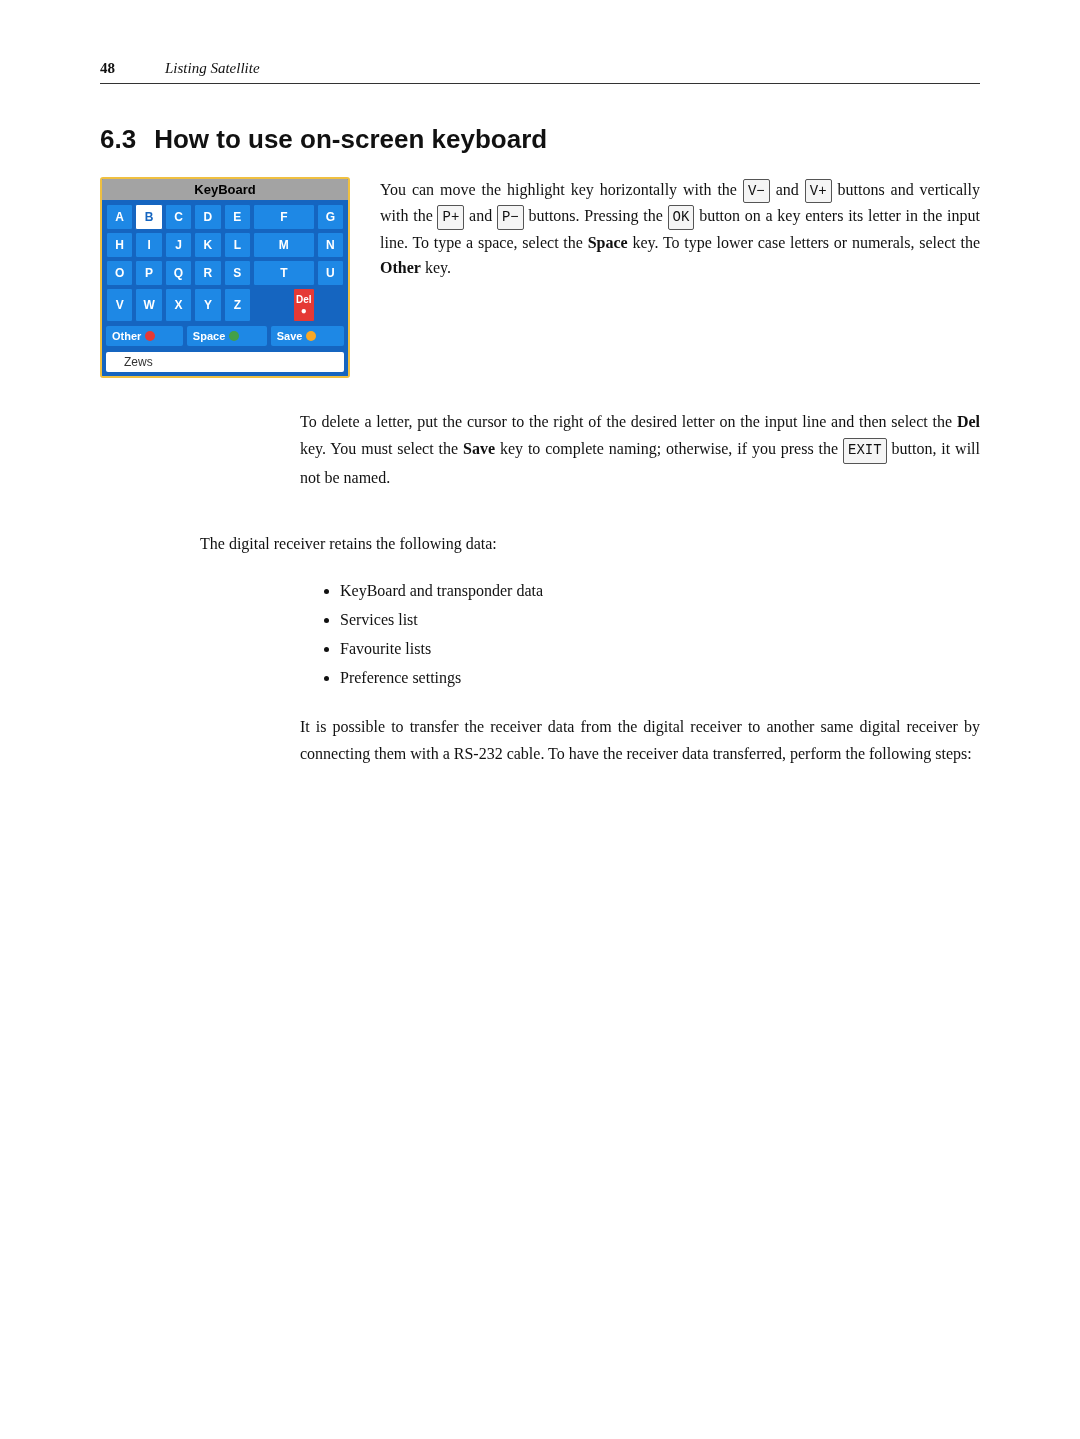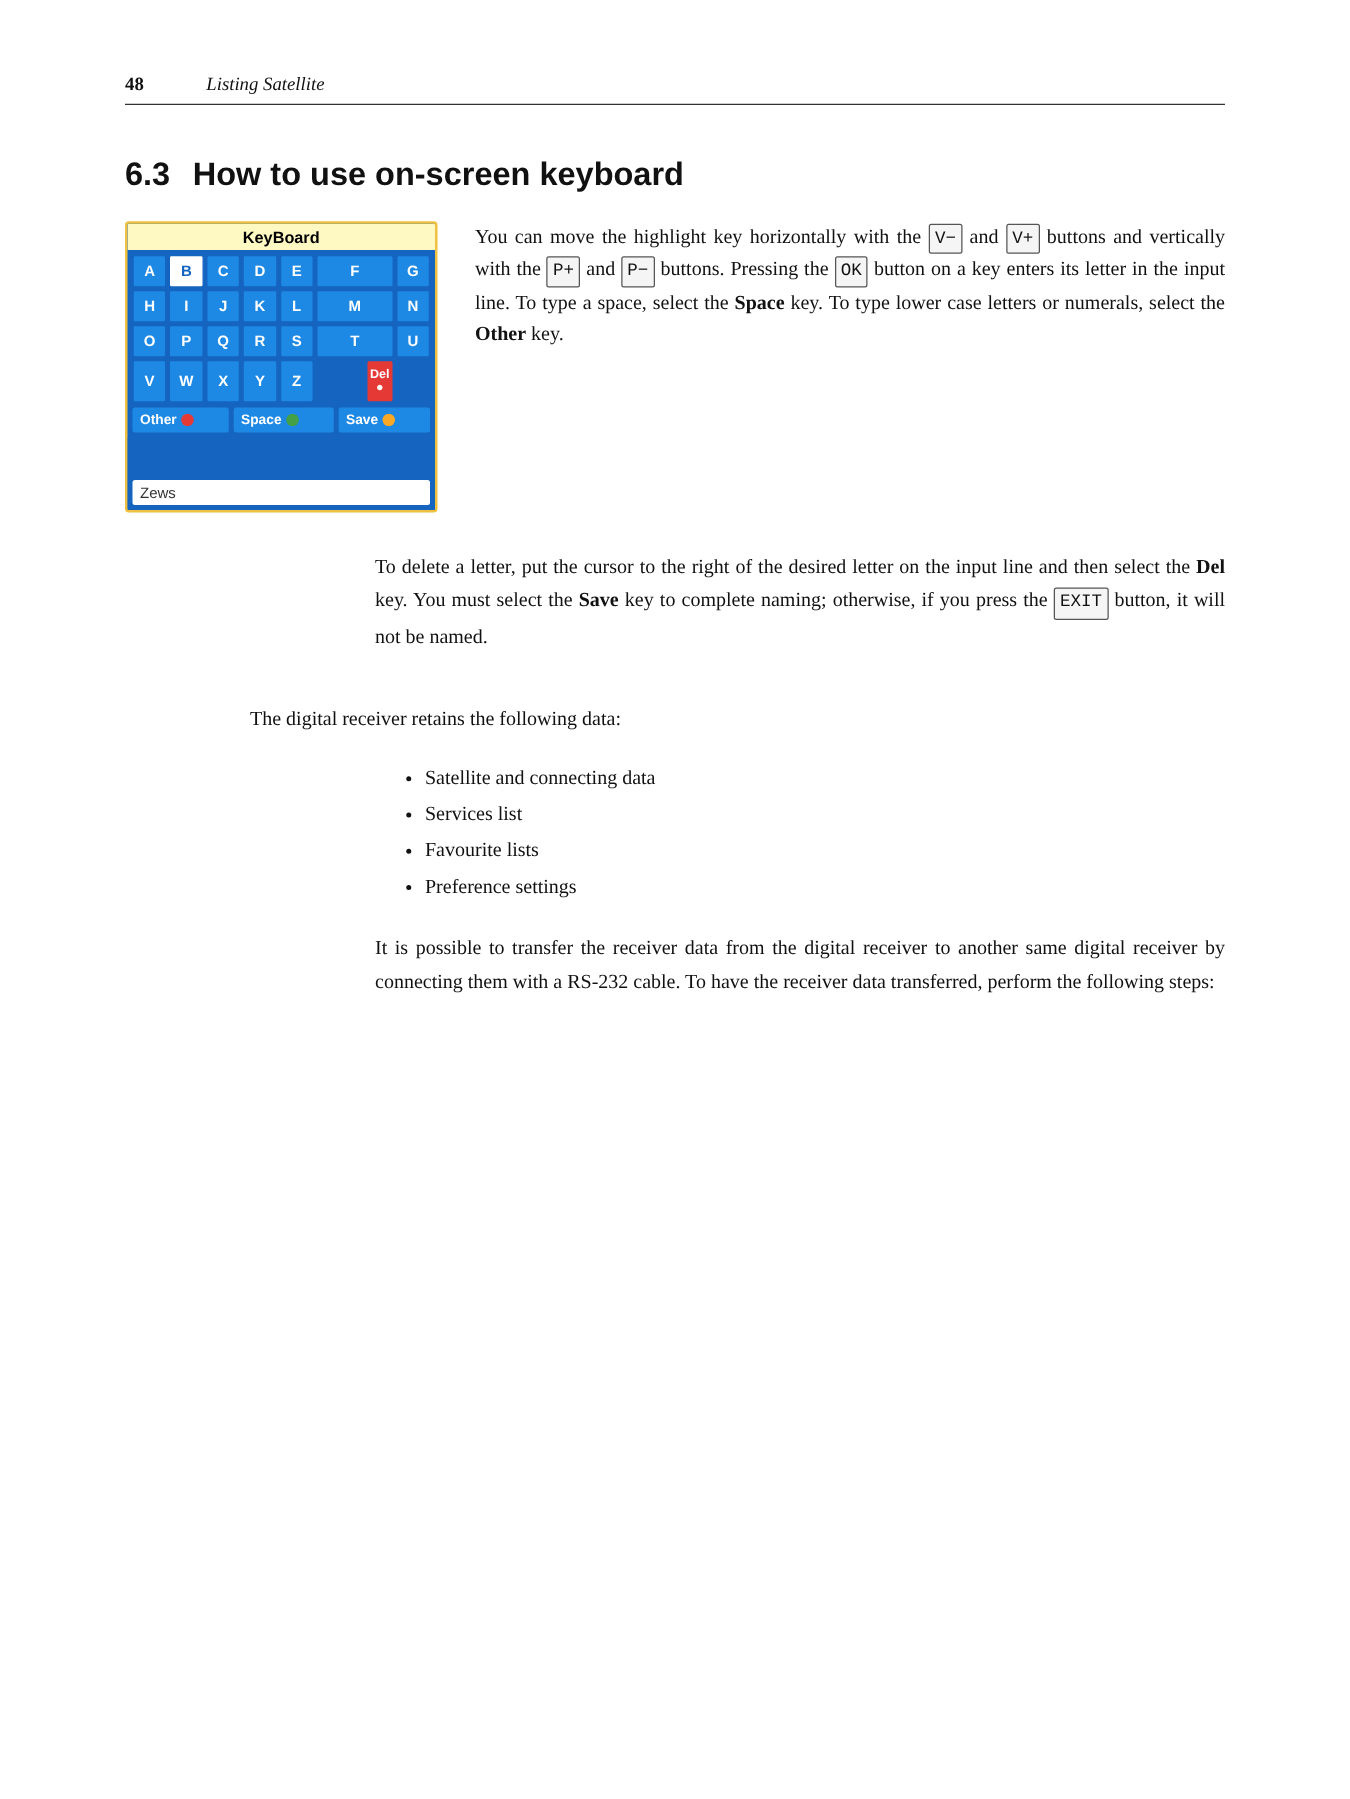--- a/index.html
+++ b/index.html
@@ -57,21 +57,21 @@
       flex-shrink: 0;
       width: 250px;
       border: 2px solid #f0c040;
       background: #1565c0;
       border-radius: 3px;
       overflow: hidden;
       font-family: Arial, sans-serif;
     }
 
     .keyboard-title-bar {
-      background: #fef9c3;
+      background: #a3a3a3;
       color: #000;
       font-size: 13px;
       font-weight: bold;
       text-align: center;
       padding: 3px 0;
     }
 
     .keyboard-grid {
       display: grid;
       grid-template-columns: repeat(7, 1fr);
@@ -140,25 +140,24 @@
 
     .keyboard-input-row {
       background: #1565c0;
       padding: 2px 4px 4px 4px;
     }
 
     .keyboard-input-field {
       background: #fff;
       color: #333;
       font-size: 12px;
-      padding: 3px 6px;
+      padding: 3px 18px;
       border-radius: 2px;
       min-height: 20px;
       width: 100%;
-      margin-top: 32px;
     }
 
     
     .section-63-text {
       flex: 1;
       font-size: 16px;
       line-height: 1.6;
       text-align: justify;
     }
 
@@ -300,20 +299,20 @@
     </p>
   </div>
 
 </div>
 
 <div class="section-64">
 
   <p class="section-64-intro">The digital receiver retains the following data:</p>
 
   <ul class="bullet-list">
-    <li>Satellite and connecting data</li>
+    <li>KeyBoard and transponder data</li>
     <li>Services list</li>
     <li>Favourite lists</li>
     <li>Preference settings</li>
   </ul>
 
   <p class="section-64-para">It is possible to transfer the receiver data from the digital receiver to another same digital receiver by connecting them with a RS-232 cable. To have the receiver data transferred, perform the following steps:</p>
 </div>
 
 </body></html>

